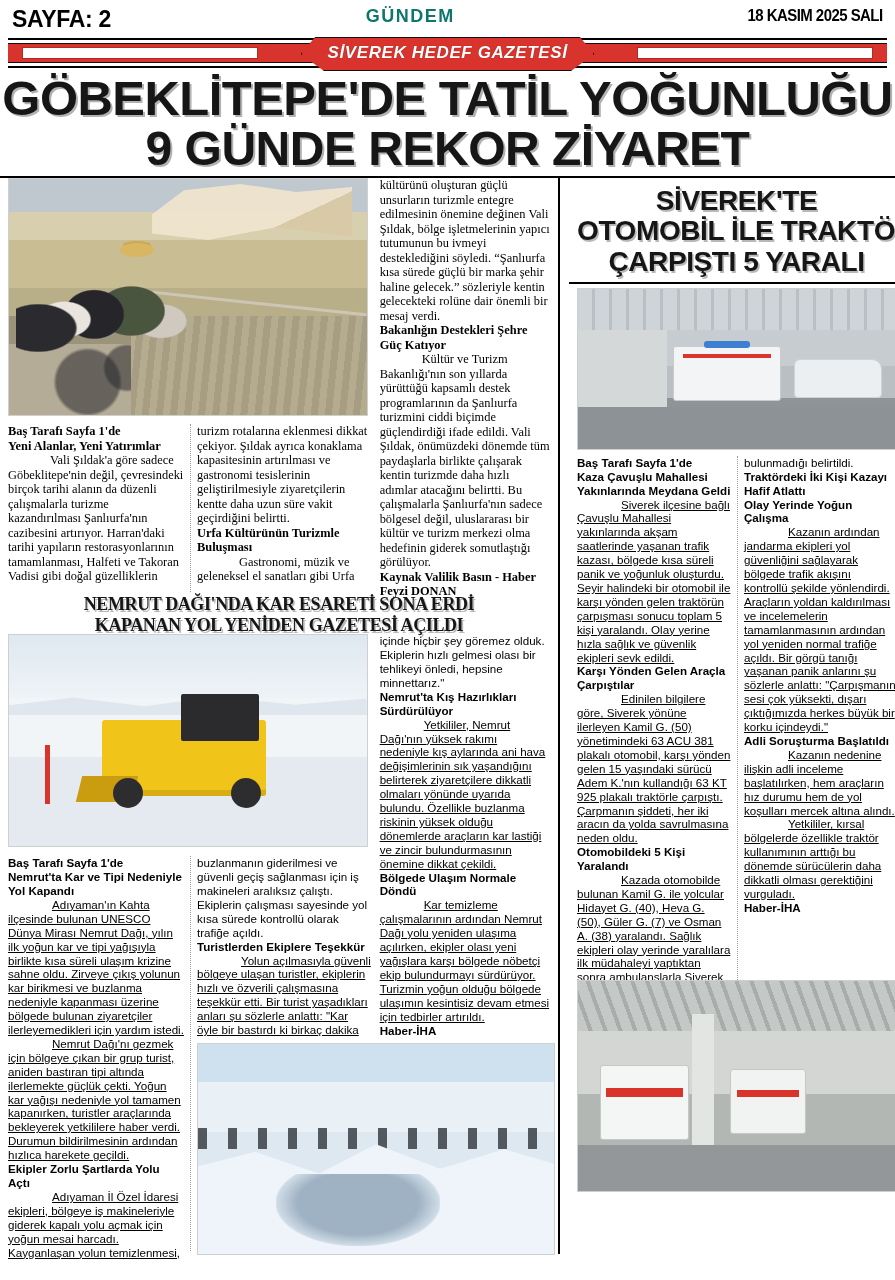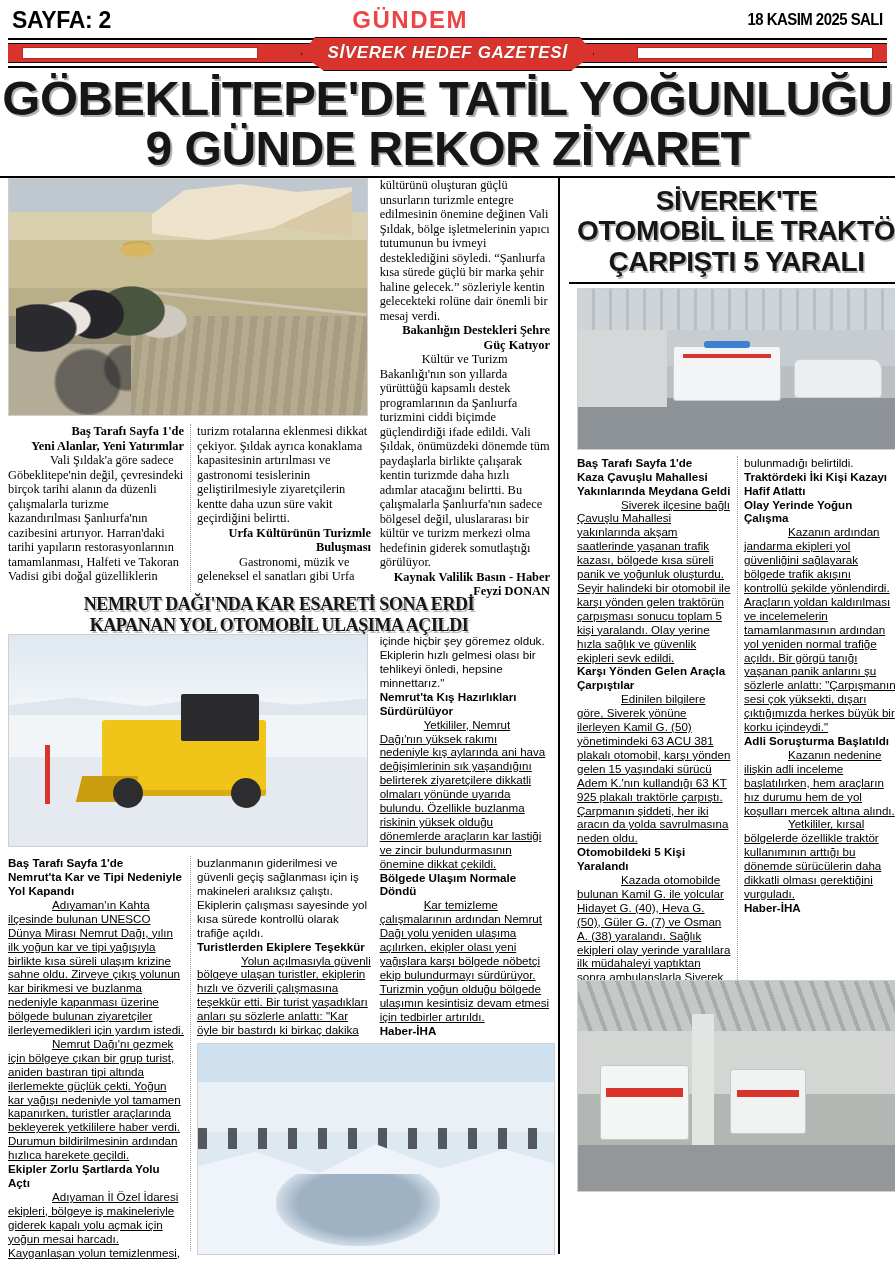--- a/index.html
+++ b/index.html
@@ -14,38 +14,38 @@
     position: relative;
     width: 895px;
     height: 1280px;
     background: #fff;
     padding: 0;
   }
 
   
   .masthead {
     display: flex;
-    align-items: center;
+    align-items: flex-start;
     justify-content: space-between;
     padding: 6px 12px 2px 12px;
     height: 36px;
   }
   .masthead-left {
     font-family: "Liberation Sans", sans-serif;
     font-weight: bold;
     font-size: 23px;
     letter-spacing: -0.3px;
     color: #000;
   }
   .masthead-center {
     font-family: "Liberation Sans", sans-serif;
     font-weight: bold;
-    font-size: 24px;
+    font-size: 18px;
     letter-spacing: 1.5px;
-    color: #ef4444;
+    color: #0f766e;
     position: relative;
     left: -10px;
   }
   .masthead-right {
     font-family: "Liberation Sans", sans-serif;
     font-weight: bold;
     font-size: 17px;
     letter-spacing: -0.6px;
     transform: scaleX(0.88);
     transform-origin: right bottom;
@@ -129,21 +129,21 @@
   .col { padding: 0 6px; }
   .col + .col { border-left: 1px dotted #9a9a9a; }
 
   .serif-body {
     font-family: "Liberation Serif", "DejaVu Serif", serif;
     font-size: 12.4px;
     line-height: 1.17;
     text-align: left;
     color: #000;
   }
-  .serif-body b, .serif-body .sub { font-weight: bold; text-align: right; }
+  .serif-body b, .serif-body .sub { font-weight: bold; }
   .serif-body p { margin: 0; }
   .serif-body p.indent { text-indent: 42px; }
 
   .sans-body {
     font-family: "Liberation Sans", sans-serif;
     font-size: 11.6px;
     line-height: 1.2;
     color: #000;
   }
   .sans-body p { margin: 0; }
@@ -316,21 +316,21 @@
         <div class="col serif-body" style="width:187px;">
           <p>turizm rotalarına eklenmesi dikkat çekiyor. Şıldak ayrıca konaklama kapasitesinin artırılması ve gastronomi tesislerinin geliştirilmesiyle ziyaretçilerin kentte daha uzun süre vakit geçirdiğini belirtti.</p>
           <p class="sub">Urfa Kültürünün Turizmle Buluşması</p>
           <p class="indent">Gastronomi, müzik ve geleneksel el sanatları gibi Urfa</p>
         </div>
         <div class="col" style="width:181px;border:0;"></div>
       </div>
 
       <div class="sec-headline sec-nemrut">
         <div class="l1">NEMRUT DAĞI'NDA KAR ESARETİ SONA ERDİ</div>
-        <div class="l2">KAPANAN YOL OTOMOBİL ULAŞIMA AÇILDI</div>
+        <div class="l2">KAPANAN YOL YENİDEN GAZETESİ AÇILDI</div>
       </div>
 
       <div class="cols" style="height:222px;">
         <div class="col" style="width:375px;padding-left:8px;padding-right:6px;border:0;">
           <div class="photo ph-snow">
             <div class="sky"></div>
             <div class="ridge"></div>
             <div class="grader"></div>
             <div class="cab"></div>
             <div class="tire1"></div>

